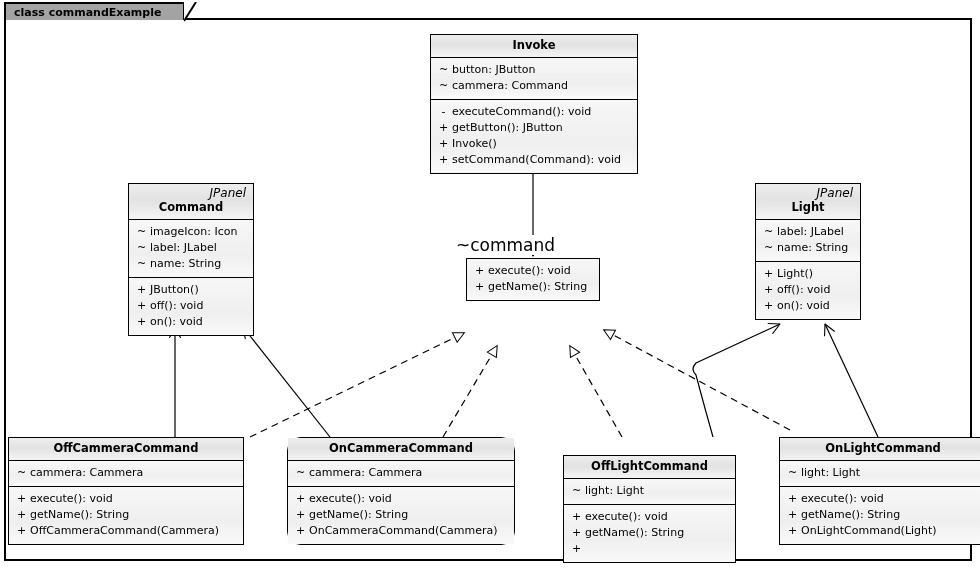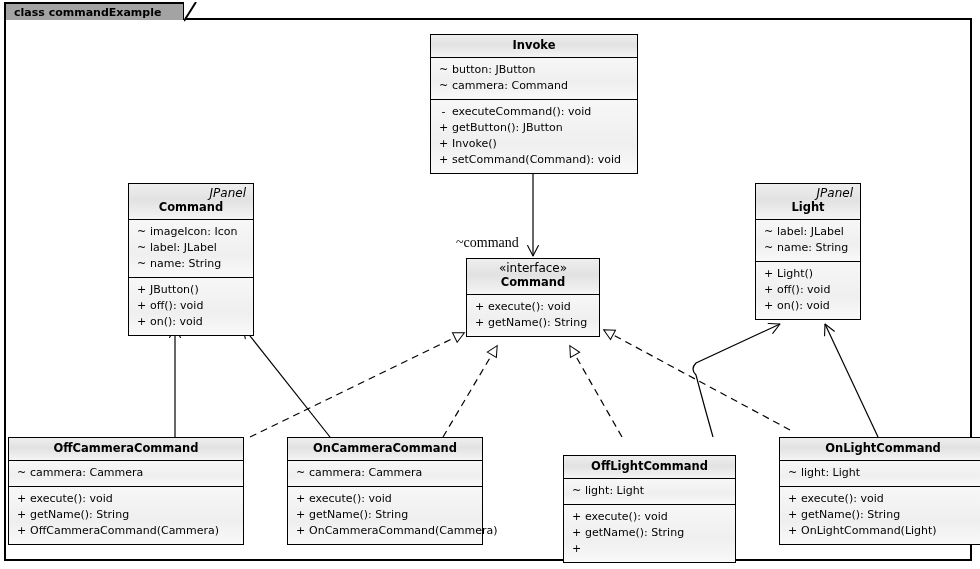--- a/index.html
+++ b/index.html
@@ -34,22 +34,22 @@
               white-space:nowrap;}
   .uml .sec{background:linear-gradient(180deg,#f7f7f7 0%,#efefef 60%,#f9f9f9 100%);
             padding:4px 4px 5px 4px;}
   .uml .sec + .sec{border-top:1px solid #000;}
   .uml .row{display:flex;align-items:flex-start;font-size:11px;color:#000;
             line-height:16px;white-space:nowrap;}
   .uml .vis{width:17px;flex:0 0 17px;text-align:center;}
   .uml .mtxt{flex:1 1 auto;}
 
   
-  .edge-label{position:absolute;font-size:14px;color:#000;z-index:4;
-              background:#fff;padding:0 1px;white-space:nowrap;font-family:Liberation Serif, serif;}
+  .edge-label{position:absolute;font-size:17px;color:#000;z-index:4;
+              background:#fff;padding:0 1px;white-space:nowrap;}
 </style>
 </head>
 <body>
 
 <div id="diagram">
 
   <div class="frame-tab">
     <span>class commandExample</span>
   </div>
   <div class="frame-tab-corner" id="tab-corner" style="left: 184px;">
@@ -172,24 +172,20 @@
         <span class="mtxt">off(): void</span>
       </div>
       <div class="row">
         <span class="vis">+</span>
         <span class="mtxt">on(): void</span>
       </div>
     </div>
   </div>
 
   <div class="uml" id="box-command" style="left:466px;top:258px;width:134px;">
-    <div class="hdr">
-      <div class="stereo iface">«interface»</div>
-      <div class="cname">Command</div>
-    </div>
     <div class="sec">
       <div class="row">
         <span class="vis">+</span>
         <span class="mtxt">execute(): void</span>
       </div>
       <div class="row">
         <span class="vis">+</span>
         <span class="mtxt">getName(): String</span>
       </div>
     </div>
@@ -245,21 +241,21 @@
         <span class="vis">+</span>
         <span class="mtxt">getName(): String</span>
       </div>
       <div class="row">
         <span class="vis">+</span>
         <span class="mtxt">OffCammeraCommand(Cammera)</span>
       </div>
     </div>
   </div>
 
-  <div class="uml" id="box-oncammeracommand" style="left:287px;top:437px;width:196px;">
+  <div class="uml" id="box-oncammeracommand" style="left:287px;top:437px;width:228px;border-radius:14px;">
     <div class="hdr">
       <div class="cname">OnCammeraCommand</div>
     </div>
     <div class="sec">
       <div class="row">
         <span class="vis">~</span>
         <span class="mtxt">cammera: Cammera</span>
       </div>
     </div>
     <div class="sec">

